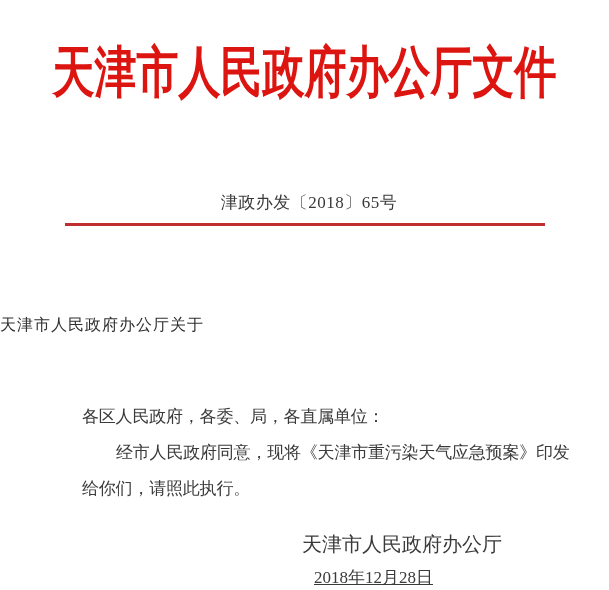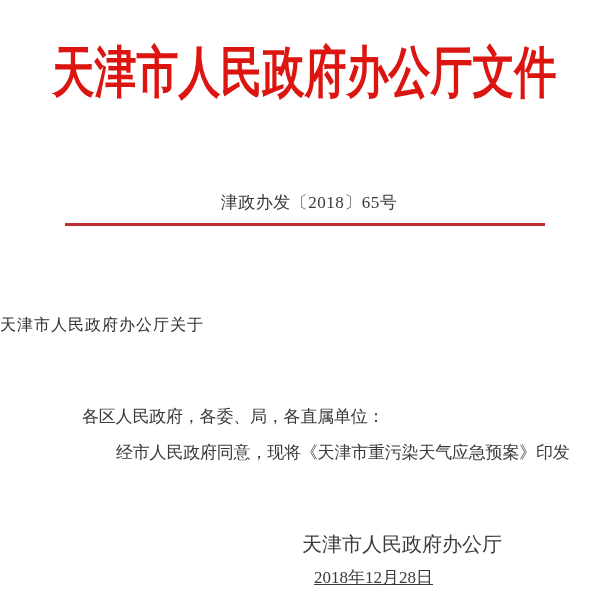--- a/index.html
+++ b/index.html
@@ -104,19 +104,20 @@
 
   <div class="red-line"></div>
 
   <div class="doc-title">
     <div>天津市人民政府办公厅关于</div>
   </div>
 
   <div class="body-text">
     <div class="body-line">各区人民政府，各委、局，各直属单位：</div>
     <div class="body-line indent">经市人民政府同意，现将《天津市重污染天气应急预案》印发</div>
+    <div class="body-line">给你们，请照此执行。</div>
   </div>
 
   <div class="signature">天津市人民政府办公厅</div>
 
   <div class="doc-date">2018年12月28日</div>
 
 </div>
 
 </body></html>

